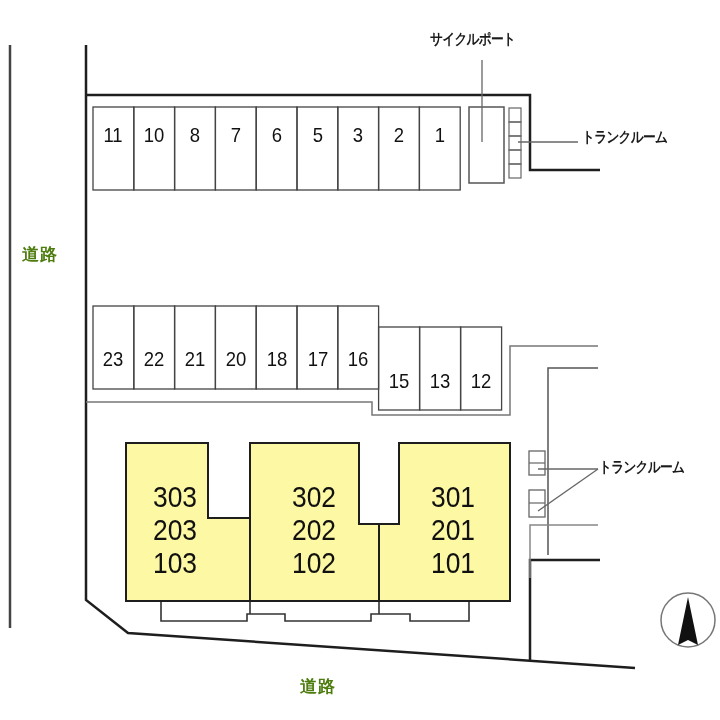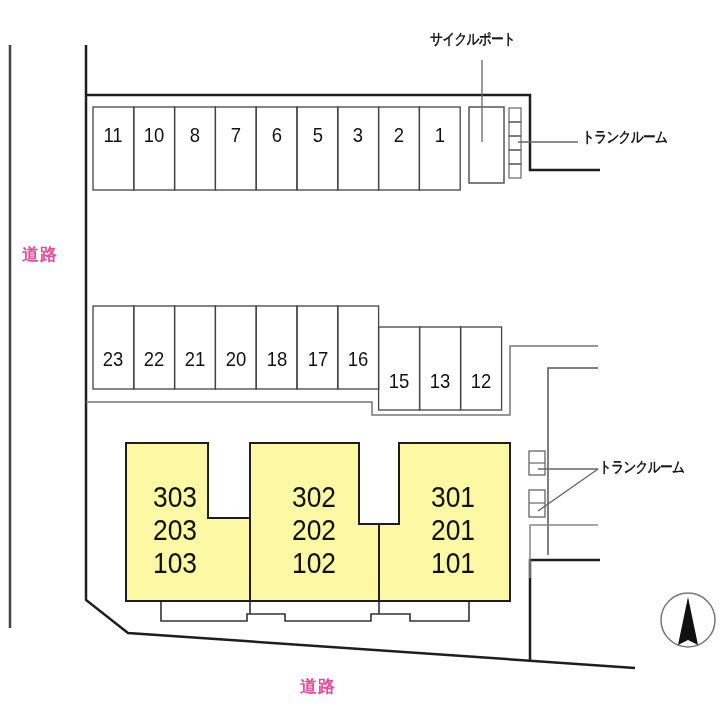--- a/index.html
+++ b/index.html
@@ -1,20 +1,20 @@
 <!DOCTYPE html>
 <html><head>
 <meta charset="utf-8">
 <style>
   html, body { margin: 0; padding: 0; background: #ffffff; }
   body { width: 720px; height: 720px; position: relative; overflow: hidden;
          font-family: "DejaVu Sans", "Liberation Sans", sans-serif; }
   #plan { position: absolute; left: 0; top: 0; width: 720px; height: 720px; }
   .lbl { position: absolute; color: #1a1a1a; white-space: nowrap; }
-  .road { font-size: 17px; font-weight: bold; letter-spacing: 1px; color: #ec4899; }
+  .road { font-size: 17px; font-weight: bold; letter-spacing: 1px; color: #4d7c0f; }
   .callout { font-size: 15px; font-weight: bold; color: #1a1a1a; letter-spacing: -1px; transform: scaleX(0.85); transform-origin: left center; }
   .spot { position: absolute; font-size: 21px; color: #111; text-align: center; width: 40px;
           font-family: "Liberation Sans", "DejaVu Sans", sans-serif; transform: scaleX(0.88); }
   .unit { position: absolute; font-size: 30px; line-height: 33px; color: #111; text-align: center; width: 100px;
           font-family: "Liberation Sans", "DejaVu Sans", sans-serif; transform: scaleX(0.88); }
   .unit span { display: block; }
 </style>
 </head>
 <body>
 

